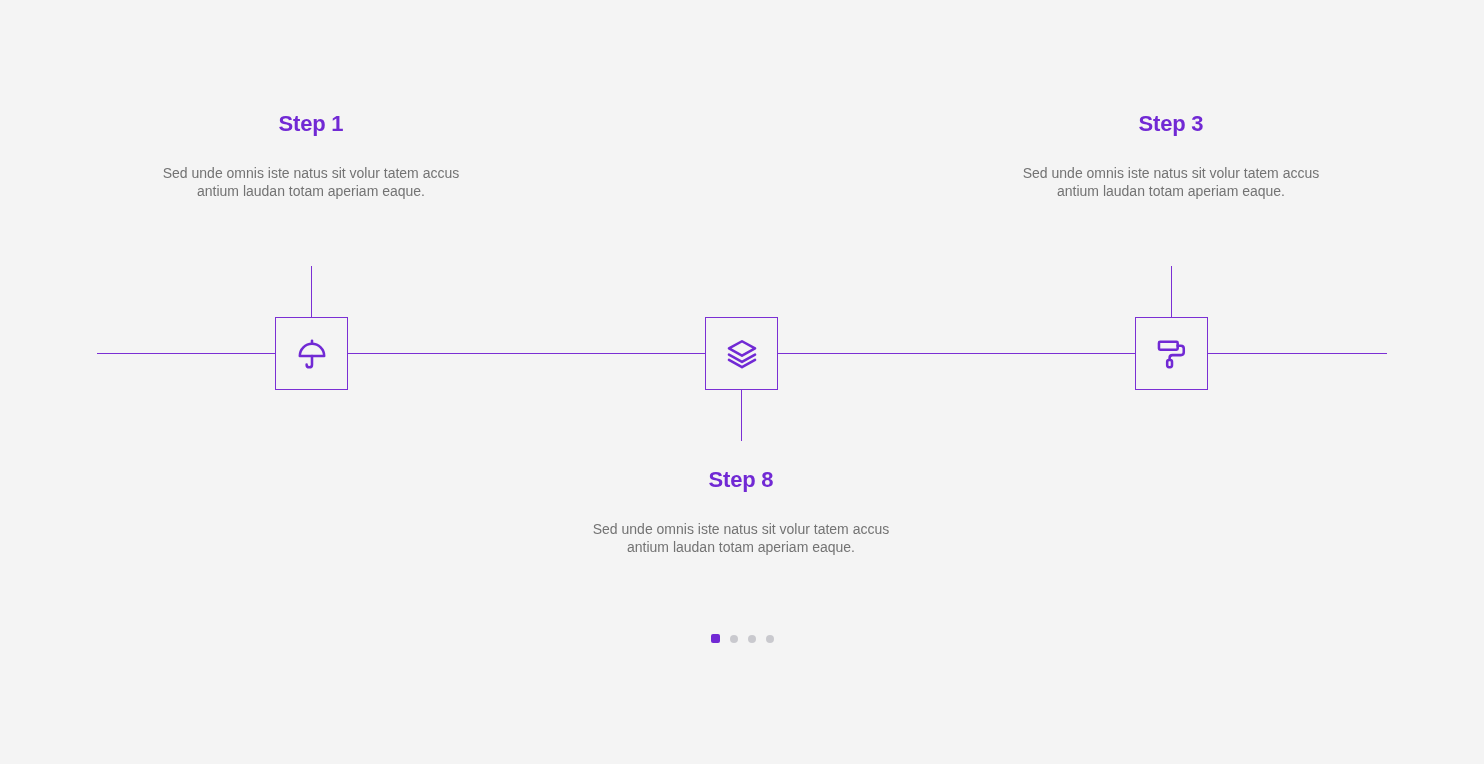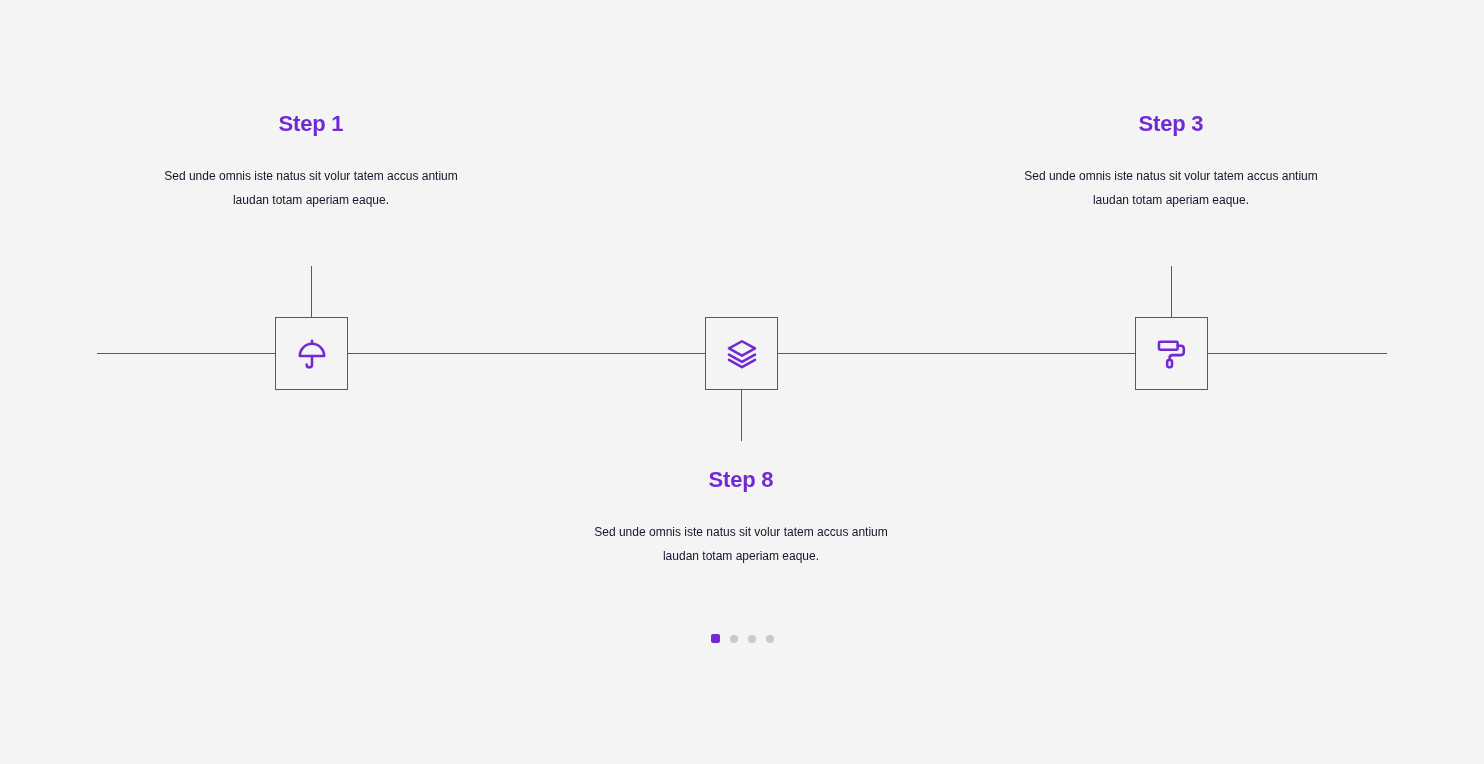--- a/index.html
+++ b/index.html
@@ -87,23 +87,23 @@
   .step-title {
     font-size: 22px;
     font-weight: bold;
     color: #7129d4;
     letter-spacing: -0.2px;
     margin: 0 0 28px 0;
     line-height: 1.1;
   }
 
   .step-desc {
-    font-size: 12px;
-    color: #0f172a;
-    line-height: 24px;
+    font-size: 14px;
+    color: #737373;
+    line-height: 18px;
     margin: 0;
     font-weight: 400;
   }
 
   
   .dots {
     position: absolute;
     left: 0;
     top: 634px;
     width: 1484px;

